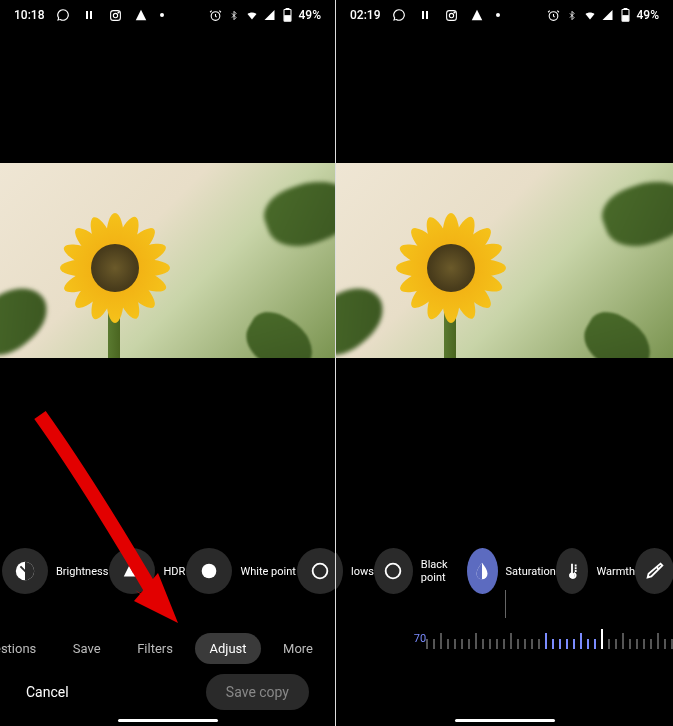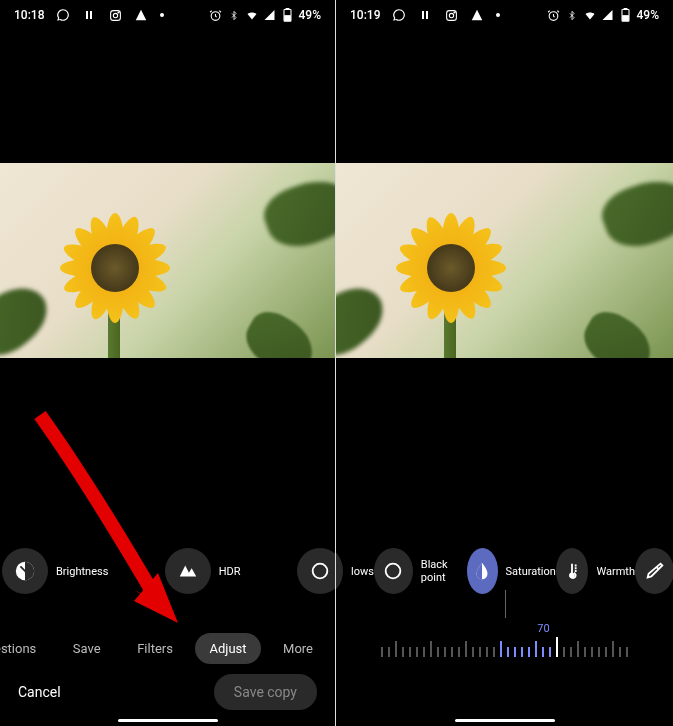--- a/index.html
+++ b/index.html
@@ -121,21 +121,21 @@
     .tab.active { background: #3a3a3a; color: #fff; }
     .tab.clipped-left { margin-left: -28px; }
     .bottom-row {
       position: absolute;
       bottom: 0;
       left: 0; right: 0;
       height: 58px;
       display: flex;
       align-items: center;
       justify-content: space-between;
-      padding: 0 18px 10px;
+      padding: 0 26px 10px;
     }
     .btn-text { color: #fff; font-size: 14px; }
     .btn-save {
       background: #2a2a2a;
       color: #888;
       padding: 10px 20px;
       border-radius: 22px;
       font-size: 14px;
     }
     .home-indicator {
@@ -154,21 +154,20 @@
       top: 405px;
       z-index: 10;
       pointer-events: none;
     }
     .slider-area {
       position: absolute;
       bottom: 62px;
       left: 0; right: 0;
       height: 50px;
       display: flex;
-      flex-direction: column;
       align-items: center;
       justify-content: center;
     }
     .slider-value {
       color: #7b8cff;
       font-size: 11px;
       margin-left: 78px;
       margin-bottom: 2px;
     }
     .slider-ticks {
@@ -325,20 +324,28 @@
       <span class="adjust-label">Brightness</span>
     </div>
     <div class="adjust-item">
       <div class="adjust-circle">
           <svg width="22" height="22" viewBox="0 0 24 24" fill="#fff">
             <path d="M3 18l6-12 4 8 3-5 5 9z"></path>
           </svg>
         </div>
       <span class="adjust-label">HDR</span>
     </div>
+    <div class="adjust-item">
+      <div class="adjust-circle">
+          <svg width="22" height="22" viewBox="0 0 24 24" fill="#fff">
+            <circle cx="12" cy="12" r="8"></circle>
+          </svg>
+        </div>
+      <span class="adjust-label">White point</span>
+    </div>
     <div class="adjust-item partial-right">
       <div class="adjust-circle">
           <svg width="22" height="22" viewBox="0 0 24 24" fill="none" stroke="#fff" stroke-width="2">
             <circle cx="12" cy="12" r="8"></circle>
           </svg>
         </div>
       <span class="adjust-label">H</span>
     </div>
   </div>
 
@@ -353,21 +360,21 @@
   <div class="bottom-row">
     <span class="btn-text">Cancel</span>
     <span class="btn-save">Save copy</span>
   </div>
   <div class="home-indicator"></div>
 </div>
 
 <div class="phone phone-right">
   <div class="status-bar">
     <div class="status-left">
-      <span>10:19</span>
+      <span>02:19</span>
       <span class="status-icon">
           <svg width="14" height="14" viewBox="0 0 24 24" fill="#fff">
             <path d="M12 2a10 10 0 0 0-8.5 15.3L2 22l4.8-1.5A10 10 0 1 0 12 2zm0 18a8 8 0 0 1-4.1-1.1l-.3-.2-2.8.9.9-2.7-.2-.3A8 8 0 1 1 12 20z"></path>
           </svg>
         </span>
       <span class="status-icon">
           <svg width="12" height="12" viewBox="0 0 24 24" fill="#fff">
             <rect x="6" y="4" width="4" height="16"></rect>
             <rect x="14" y="4" width="4" height="16"></rect>
           </svg>

